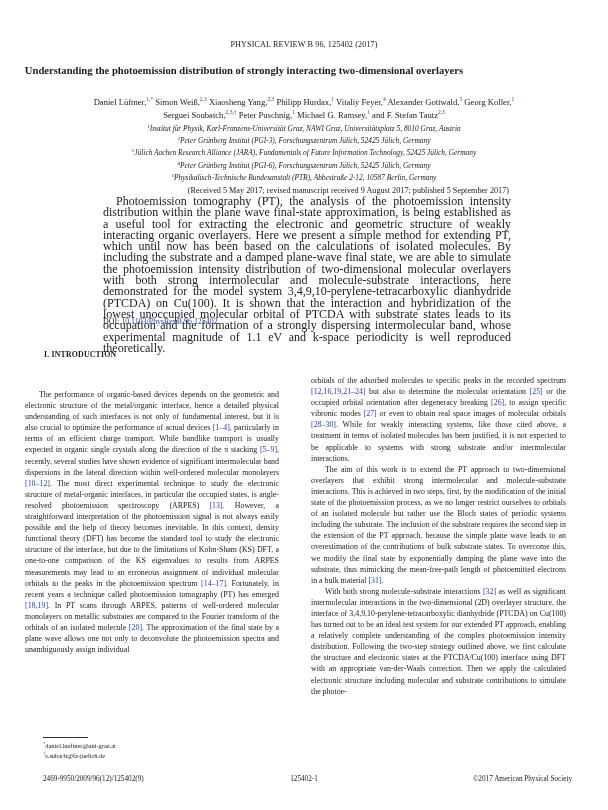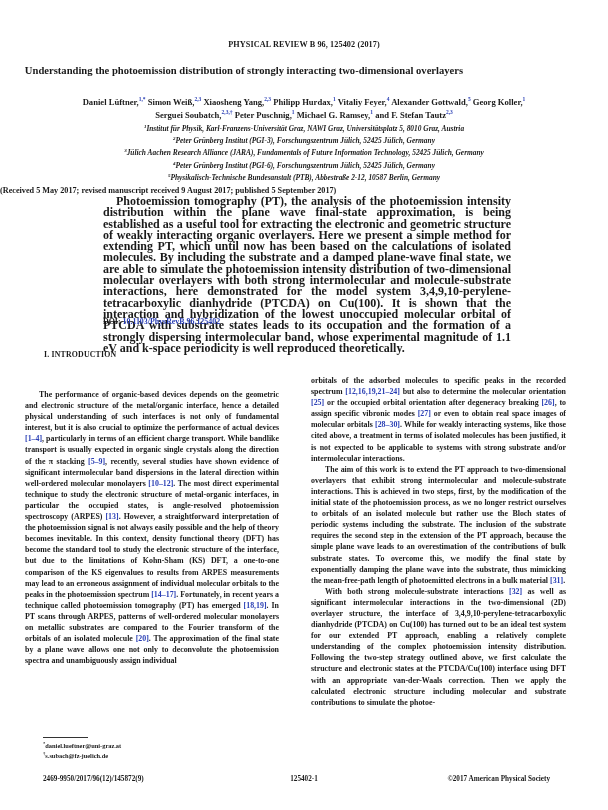--- a/index.html
+++ b/index.html
@@ -1,40 +1,40 @@
 <!DOCTYPE html>
 <html><head>
 <meta charset="utf-8">
 <style>
   html, body { margin: 0; padding: 0; background: #ffffff; }
   body {
     width: 608px; height: 810px; position: relative; overflow: hidden;
     font-family: "Liberation Serif", "DejaVu Serif", serif; color: #1a1a1a;
   }
-  .abs { position: absolute; font-weight: bold; }
+  .abs { position: absolute; }
   .journal {
     top: 40px; left: 0; width: 608px; text-align: center;
     font-size: 8.2px; letter-spacing: 0.1px;
   }
   .title {
     top: 65px; left: 0; width: 488px; text-align: center;
     font-size: 10.6px; font-weight: bold;
   }
   .authors {
     top: 96px; left: 0; width: 608px; text-align: center;
     font-size: 8.6px; line-height: 13px;
   }
   .authors sup { color: #2a3fb5; font-size: 5.5px; vertical-align: 4px; line-height: 0; }
   .affils {
     top: 123px; left: 0; width: 608px; text-align: center;
     font-size: 7.4px; line-height: 12.2px; font-style: italic;
   }
   .affils sup { font-size: 5px; vertical-align: 3px; line-height: 0; }
   .received {
-    top: 185px; left: 0; width: 549px; text-align: left;
+    top: 185px; left: 0; width: 509px; text-align: right;
     font-size: 8.2px; line-height: 12px;
   }
   .abstract {
     top: 196px; left: 103px; width: 408px;
     font-size: 12px; line-height: 11.3px; text-align: justify;
     text-indent: 13px;
   }
   .doi {
     top: 317px; left: 103px; font-size: 7.9px;
   }
@@ -56,21 +56,21 @@
   }
   .footnotes {
     top: 741px; left: 43px; font-size: 6.4px; line-height: 10px;
   }
   .footnotes sup { font-size: 4.6px; vertical-align: 3px; line-height: 0; }
   .footer {
     top: 775px; font-size: 7.2px;
   }
   .footer-left { left: 43px; }
   .footer-center { left: 0; width: 608px; text-align: center; }
-  .footer-right { right: 58px; text-align: right; }
+  .footer-right { right: 36px; text-align: right; }
 </style>
 </head>
 <body>
 
 <div class="abs journal">PHYSICAL REVIEW B 96, 125402 (2017)</div>
 
 <div class="abs title">Understanding the photoemission distribution of strongly interacting two-dimensional overlayers</div>
 
 <div class="abs authors" id="authors"><span>Daniel Lüftner,</span><sup>1,*</sup> <span>Simon Weiß,</span><sup>2,3</sup> <span>Xiaosheng Yang,</span><sup>2,3</sup> <span>Philipp Hurdax,</span><sup>1</sup> <span>Vitaliy Feyer,</span><sup>4</sup> <span>Alexander Gottwald,</span><sup>5</sup> <span>Georg Koller,</span><sup>1</sup><br><span>Serguei Soubatch,</span><sup>2,3,†</sup> <span>Peter Puschnig,</span><sup>1</sup> <span>Michael G. Ramsey,</span><sup>1</sup> <span>and F. Stefan Tautz</span><sup>2,3</sup></div>
 
@@ -101,15 +101,15 @@
     <p>The aim of this work is to extend the PT approach to two-dimensional overlayers that exhibit strong intermolecular and molecule-substrate interactions. This is achieved in two steps, first, by the modification of the initial state of the photoemission process, as we no longer restrict ourselves to orbitals of an isolated molecule but rather use the Bloch states of periodic systems including the substrate. The inclusion of the substrate requires the second step in the extension of the PT approach, because the simple plane wave leads to an overestimation of the contributions of bulk substrate states. To overcome this, we modify the final state by exponentially damping the plane wave into the substrate, thus mimicking the mean-free-path length of photoemitted electrons in a bulk material <a>[31]</a>.</p>
     <p>With both strong molecule-substrate interactions <a>[32]</a> as well as significant intermolecular interactions in the two-dimensional (2D) overlayer structure, the interface of 3,4,9,10-perylene-tetracarboxylic dianhydride (PTCDA) on Cu(100) has turned out to be an ideal test system for our extended PT approach, enabling a relatively complete understanding of the complex photoemission intensity distribution. Following the two-step strategy outlined above, we first calculate the structure and electronic states at the PTCDA/Cu(100) interface using DFT with an appropriate van-der-Waals correction. Then we apply the calculated electronic structure including molecular and substrate contributions to simulate the photoe-</p>
   </div>
 
 <div class="abs footnote-rule"></div>
 <div class="abs footnotes" id="footnotes">
     <div><sup>*</sup><span>daniel.lueftner@uni-graz.at</span></div>
     <div><sup>†</sup><span>s.subach@fz-juelich.de</span></div>
   </div>
 
-<div class="abs footer footer-left">2469-9950/2017/96(12)/145872(9)</div>
+<div class="abs footer footer-left">2469-9950/2009/96(12)/125402(9)</div>
 <div class="abs footer footer-center">125402-1</div>
 <div class="abs footer footer-right">©2017 American Physical Society</div>
 
 </body></html>

